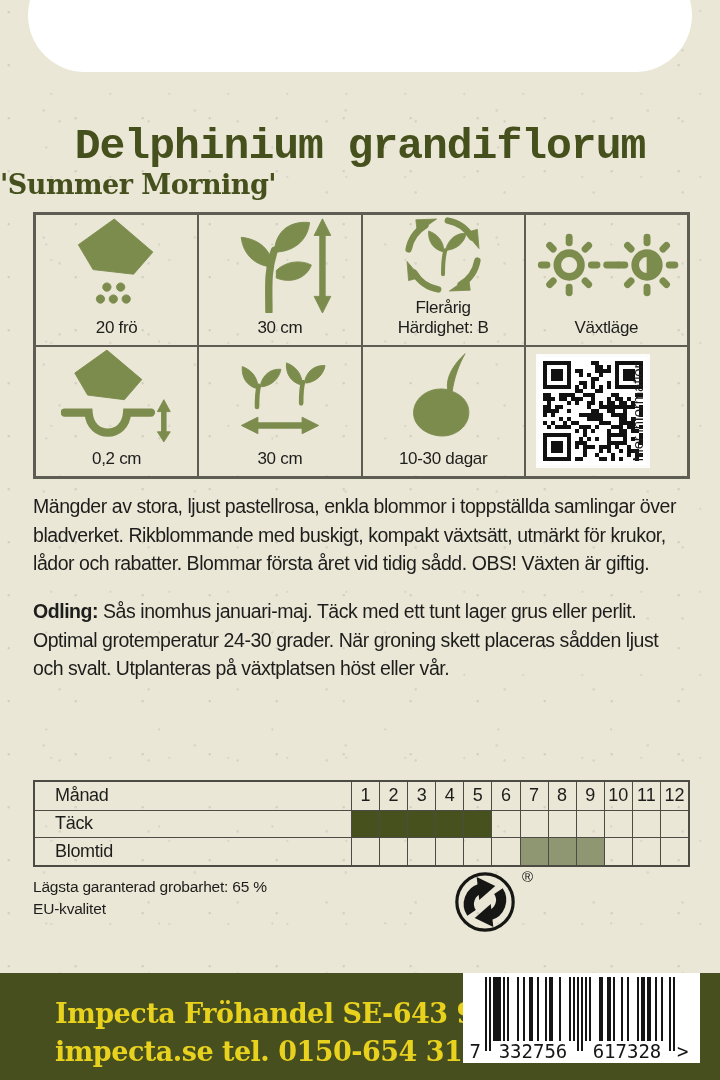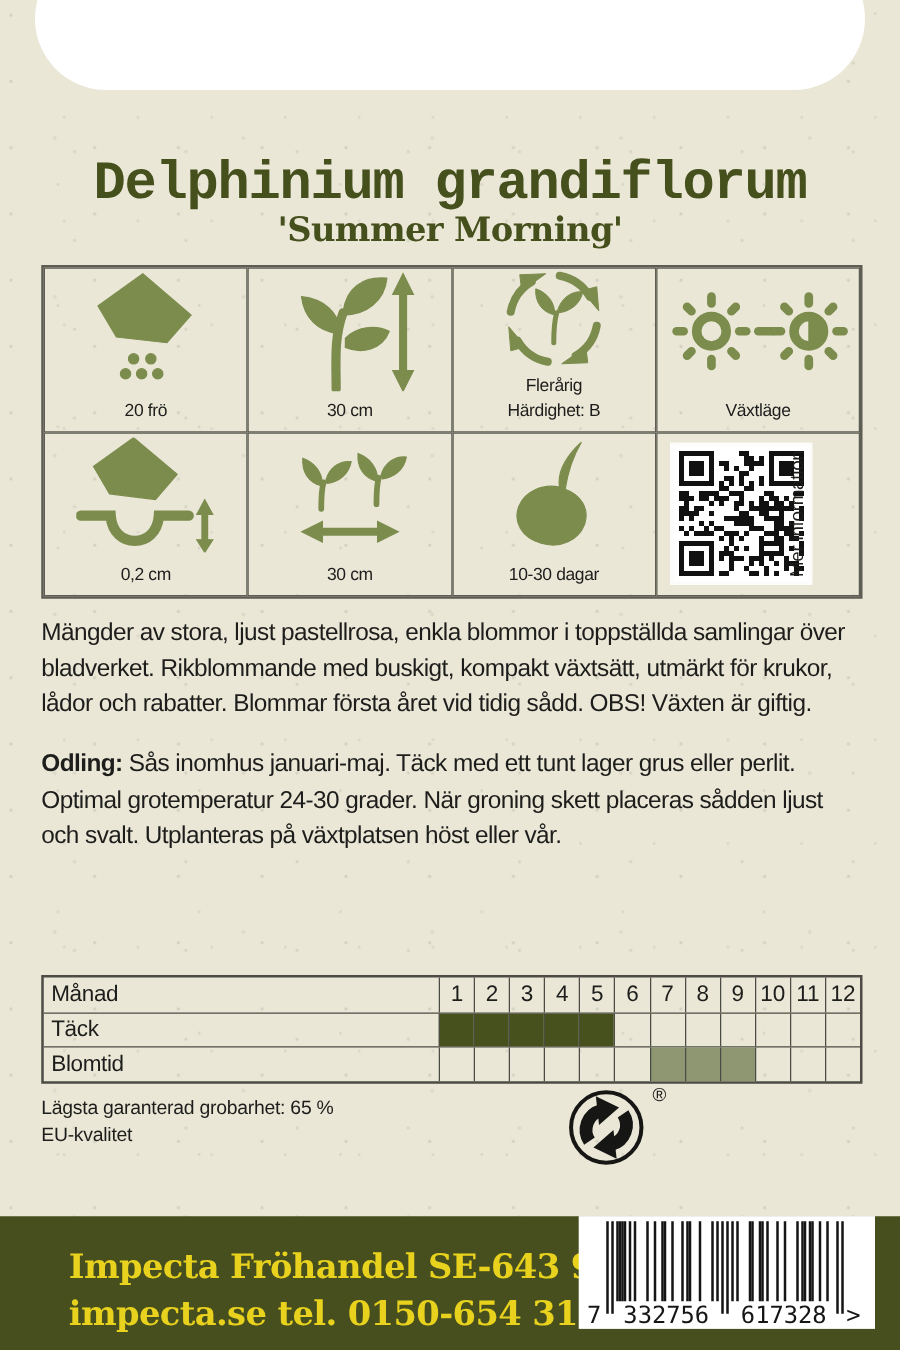--- a/index.html
+++ b/index.html
@@ -22,40 +22,40 @@
     position:absolute; left:28px; top:-42px; width:664px; height:114px;
     background:#ffffff; border-radius:58px;
   }
 
   .title {
     position:absolute; top:122px; left:0; width:720px; text-align:center;
     font-family:Liberation Mono, monospace; font-weight:bold;
     font-size:43px; letter-spacing:-1px; color:#45501d;
   }
   .subtitle {
-    position:absolute; top:169px; left:0; width:720px; text-align:center;
+    position:absolute; top:169px; left:0; width:720px; text-align:left;
     font-family:"DejaVu Serif", serif; font-weight:bold;
     font-size:27px; letter-spacing:-0.5px; color:#45501d;
   }
 
   
   .icon-grid {
     position:absolute; left:33px; top:212px; width:657px; height:267px;
     display:grid; grid-template-columns:repeat(4,1fr); grid-template-rows:1fr 1fr;
     border:2px solid #5d5d53;
   }
   .icon-cell {
     position:relative; border:1px solid #5d5d53;
     display:flex; flex-direction:column; align-items:center; justify-content:flex-end;
     padding-bottom:7px; overflow:hidden;
   }
   .icon-cell .art { position:absolute; top:0; left:0; right:0; bottom:30px;
     display:flex; align-items:center; justify-content:center; }
   .icon-cell.two-line .art { bottom:50px; }
-  .cell-label { font-size:14px; color:#1d1d1b; letter-spacing:-0.3px; line-height:20px; text-align:center; }
+  .cell-label { font-size:17px; color:#1d1d1b; letter-spacing:-0.3px; line-height:20px; text-align:center; }
   .icon-svg { fill:#7c8c4d; stroke:#7c8c4d; }
 
   .qr-cell .art { bottom:0; right:26px; }
   .qr-label {
     position:absolute; right:-1px; top:50%;
     transform:translateY(-50%) rotate(-90deg); transform-origin:center;
     font-size:15px; color:#1d1d1b; white-space:nowrap; letter-spacing:-0.2px;
   }
   .qr-bg { background:#fcfcfa; padding:3px; line-height:0; }
 
@@ -74,21 +74,21 @@
   .calendar {
     position:absolute; left:33px; top:780px; width:657px;
     border:2px solid #4c4c44;
   }
   .cal-row {
     display:grid; grid-template-columns:316px repeat(12,1fr);
     height:27.5px; border-top:1.5px solid #4c4c44;
   }
   .cal-row:first-child { border-top:none; }
   .cal-label { font-size:18px; letter-spacing:-0.3px; color:#1d1d1b;
-    display:flex; align-items:center; padding-left:6px; }
+    display:flex; align-items:center; padding-left:20px; }
   .cal-cell { border-left:1.5px solid #4c4c44; font-size:18px; color:#1d1d1b;
     display:flex; align-items:center; justify-content:center; }
 
   .germ-note {
     position:absolute; left:33px; top:876px;
     font-size:15.5px; line-height:22px; letter-spacing:-0.2px; color:#1d1d1b;
   }
 
   .green-dot-wrap { position:absolute; left:453px; top:870px; width:80px; height:66px; }
   .green-dot-wrap .reg { position:absolute; right:0; top:-2px; font-size:15px; color:#161614; }

